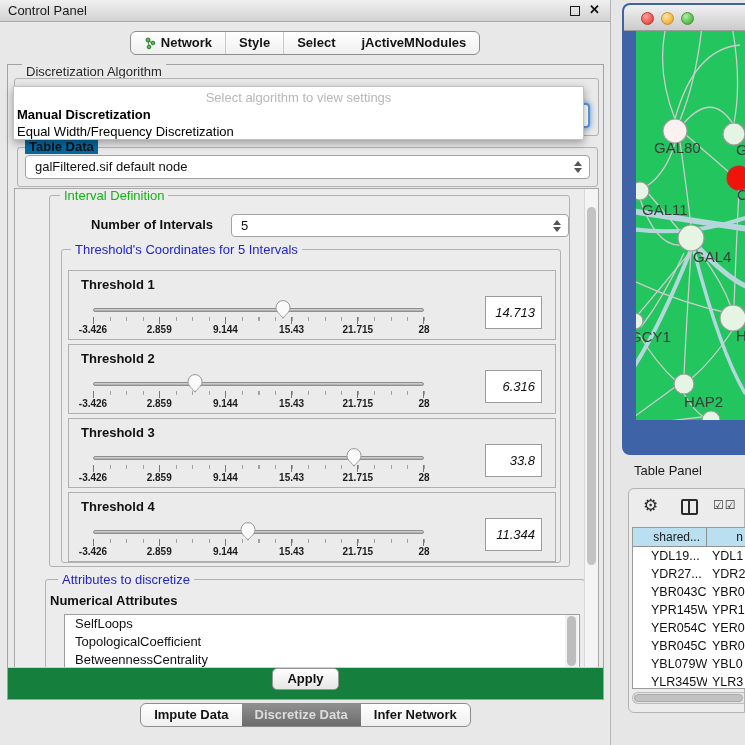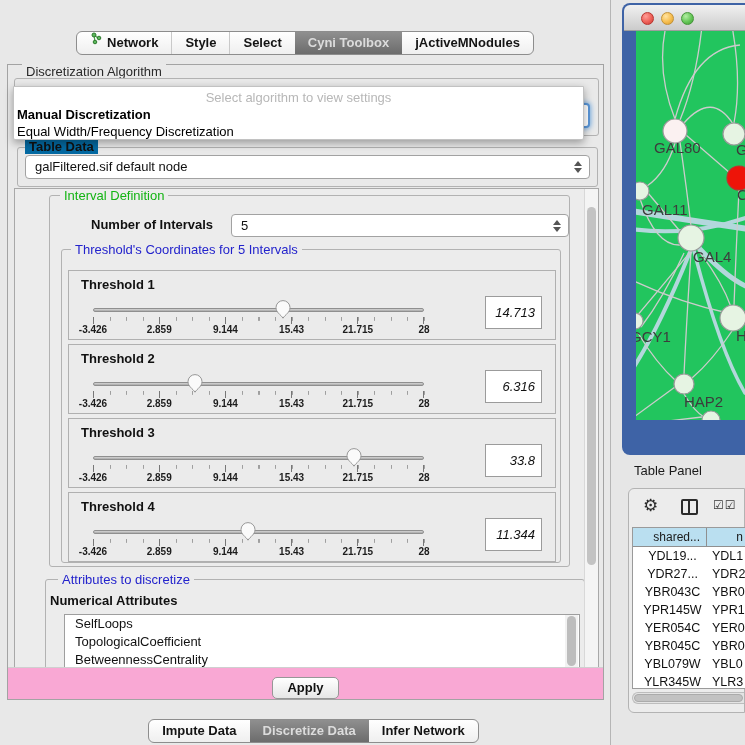--- a/index.html
+++ b/index.html
@@ -9,21 +9,21 @@
 
   
   .control-panel { position:absolute; left:0; top:0; width:611px; height:745px; background:#e8e8e8; border-right:1px solid #b5b5b5; }
   .cp-titlebar { position:absolute; left:0; top:0; width:100%; height:22px; background:linear-gradient(#f0f0f0,#d2d2d2); border-bottom:1px solid #a8a8a8; }
   .cp-title { position:absolute; left:8px; top:3px; font-size:13px; color:#1a1a1a; }
   .float-btn { position:absolute; right:30px; top:6px; width:10px; height:10px; border:1.5px solid #1a1a1a; background:transparent; }
   .close-btn { position:absolute; right:10px; top:2px; font-size:13px; font-weight:bold; color:#111; }
 
   .tabbar { position:absolute; left:0; top:31px; width:100%; display:flex; justify-content:center; }
   .tabgroup { display:inline-flex; border:1px solid #8d8d8d; border-radius:6px; overflow:hidden; background:linear-gradient(#ffffff,#efefef); height:24px; }
-  .tab { padding:0 13px; line-height:22px; font-size:13px; font-weight:bold; color:#141414; display:flex; gap:5px; border-left:1px solid #c9c9c9; }
+  .tab { padding:0 13px; line-height:22px; font-size:13px; font-weight:bold; color:#141414; display:flex; align-items:center; gap:5px; border-left:1px solid #c9c9c9; }
   .tab:first-child { border-left:none; }
   .tab.selected { background:linear-gradient(#8f8f8f,#6c6c6c); color:#dcdcdc; border-left:none; }
   .tab.after-selected { border-left:none; }
 
   .cp-outer { position:absolute; left:7px; top:64px; width:597px; height:636px; border:1px solid #a3a3a3; background:#e9e9e9; }
 
   .group { position:absolute; border:1px solid #b2b2b2; border-radius:3px;padding-left:32px; }
   .group-label { position:absolute; padding:0 4px; font-size:13px; background:#e9e9e9; white-space:nowrap; }
 
   .algo-label { left:14px; top:-1px; color:#2a2a2a; }
@@ -75,24 +75,24 @@
   .thr-value { position:absolute; left:416px; top:25px; width:57px; height:33px; background:#fff; border:1px solid #9b9b9b; font-size:13px; text-align:right; padding:8px 6px 0 0;font-style:italic; }
 
   .attr-group { left:30px; top:390px; width:540px; height:120px; }
   .attr-label { left:12px; top:-8px; color:#2323cc; background:#ececec; font-size:13px; }
   .attr-sub { position:absolute; left:4px; top:13px; font-size:13px; font-weight:bold; }
   .attr-list { position:absolute; left:18px; top:34px; width:516px; height:56px; background:#fff; border:1px solid #9e9e9e; overflow:hidden; }
   .list-item { padding-left:10px; height:18px; line-height:18px; font-size:13px; color:#111; }
   .list-scrollbar { position:absolute; right:1px; top:1px; width:13px; height:54px; background:#f2f2f2; }
   .list-scrollbar .thumb { position:absolute; left:2px; top:1px; width:9px; height:50px; border-radius:5px; background:#bdbdbd; }
 
-  .apply-bar { position:absolute; left:0; bottom:0; width:100%; height:32px; background:#f9a8d4; border-top:1px solid #cfcfcf; display:flex; align-items:flex-end; justify-content:center; }
+  .apply-bar { position:absolute; left:0; bottom:0; width:100%; height:32px; background:#15803d; border-top:1px solid #cfcfcf; display:flex; align-items:flex-start; justify-content:center; }
   .apply-btn { min-width:66px; height:22px; border:1px solid #979797; border-radius:5px; background:linear-gradient(#ffffff,#e6e6e6); font-size:13px; font-weight:bold; text-align:center; line-height:20px; padding:0 14px; }
 
-  .bottom-tabbar { position:absolute; left:8px; top:703px; width:611px; display:flex; justify-content:center;margin-top:16px; }
+  .bottom-tabbar { position:absolute; left:0; top:703px; width:611px; display:flex; justify-content:center; }
 
   
   .net-window { position:absolute; left:622px; top:3px; width:123px; height:452px; background:#3e63a6; border-radius:8px 0 0 8px; }
   .net-titlebar { position:absolute; left:2px; top:2px; right:0; height:26px; background:linear-gradient(#f1f1f1,#cbcbcb); border-radius:6px 0 0 0; border-bottom:1px solid #9d9d9d; }
   .light { position:absolute; top:7px; width:13px; height:13px; border-radius:50%; }
   .light.red { left:17px; background:radial-gradient(circle at 35% 30%, #ff9d96, #ee6058 55%, #c93c34); border:1px solid #b8352f; }
   .light.yellow { left:37px; background:radial-gradient(circle at 35% 30%, #ffe4a3, #f6bd4e 55%, #d89a2c); border:1px solid #c29237; }
   .light.green { left:57px; background:radial-gradient(circle at 35% 30%, #b4eea4, #64c657 55%, #3f9c34); border:1px solid #46953a; }
   .net-canvas { position:absolute; left:14px; top:28px; width:109px; height:389px; background:#22c55e; overflow:hidden; }
 
@@ -104,53 +104,55 @@
   .col-icon { position:absolute; left:52px; top:6px; width:17px; height:16px; border:2px solid #2b2b2b; border-radius:2px; }
   .col-icon:before { content:""; position:absolute; left:5px; top:0; width:2px; height:12px; background:#2b2b2b; }
   .check-icons { position:absolute; left:84px; top:5px; font-size:12px; color:#333; letter-spacing:1px; }
   .tp-table { position:absolute; left:3px; top:38px; width:113px; height:162px; background:#fff; border:1px solid #9a9a9a; border-right:none; overflow:hidden; }
   .thead { display:flex; height:19px; border-bottom:1px solid #8f8f8f; }
   .hcell { background:#badff0; font-size:12px; color:#1a1a1a; line-height:18px; }
   .hcell.c1 { width:74px; border-right:1px solid #8f8f8f; text-align:right; padding-right:6px; }
   .hcell.c2 { flex:1; text-align:right; padding-right:2px; }
   .trow { display:flex; height:18px; }
   .tcell { font-size:12.5px; line-height:18px; white-space:nowrap; overflow:hidden; }
-  .tcell.c1 { width:74px; padding-left:5px;text-align:center; }
+  .tcell.c1 { width:74px; padding-left:18px; }
   .tcell.c2 { flex:1; padding-left:5px; }
   .h-scrollbar { position:absolute; left:3px; top:203px; width:112px; height:12px; background:#e4e4e4; border:1px solid #bdbdbd; border-right:none; border-radius:6px 0 0 6px; }
   .h-scrollbar .thumb { position:absolute; left:1px; top:1px; width:109px; height:8px; border-radius:4px; background:#c2c2c2; border:1px solid #ababab; }
 </style>
 </head>
 <body>
 
 <div class="screen">
 
   <div class="control-panel">
 
+    <div class="cp-titlebar">
+      <span class="cp-title">Control Panel</span>
+      <span class="float-btn"></span>
+      <span class="close-btn">✕</span>
+    </div>
 
     <div class="tabbar">
       <div class="tabgroup">
         <div class="tab">
           <svg width="12" height="13" viewBox="0 0 12 13">
             <line x1="4" y1="3" x2="8" y2="6" stroke="#4aa34a" stroke-width="1.2"></line>
             <line x1="4" y1="3" x2="5" y2="10" stroke="#4aa34a" stroke-width="1.2"></line>
             <circle cx="4" cy="3" r="2" fill="#5cb85c" stroke="#2d7a2d"></circle>
             <circle cx="9" cy="6" r="1.8" fill="#5cb85c" stroke="#2d7a2d"></circle>
             <circle cx="5" cy="10" r="1.8" fill="#5cb85c" stroke="#2d7a2d"></circle>
           </svg>
           <span>Network</span>
         </div>
         <div class="tab">
             <span>Style</span>
           </div>
         <div class="tab">
             <span>Select</span>
-          </div>
-        <div class="tab selected">
-            <span>Cyni Toolbox</span>
           </div>
         <div class="tab after-selected">
             <span>jActiveMNodules</span>
           </div>
       </div>
     </div>
 
     <div class="cp-outer">
 
       <span class="group-label algo-label">Discretization Algorithm</span>

